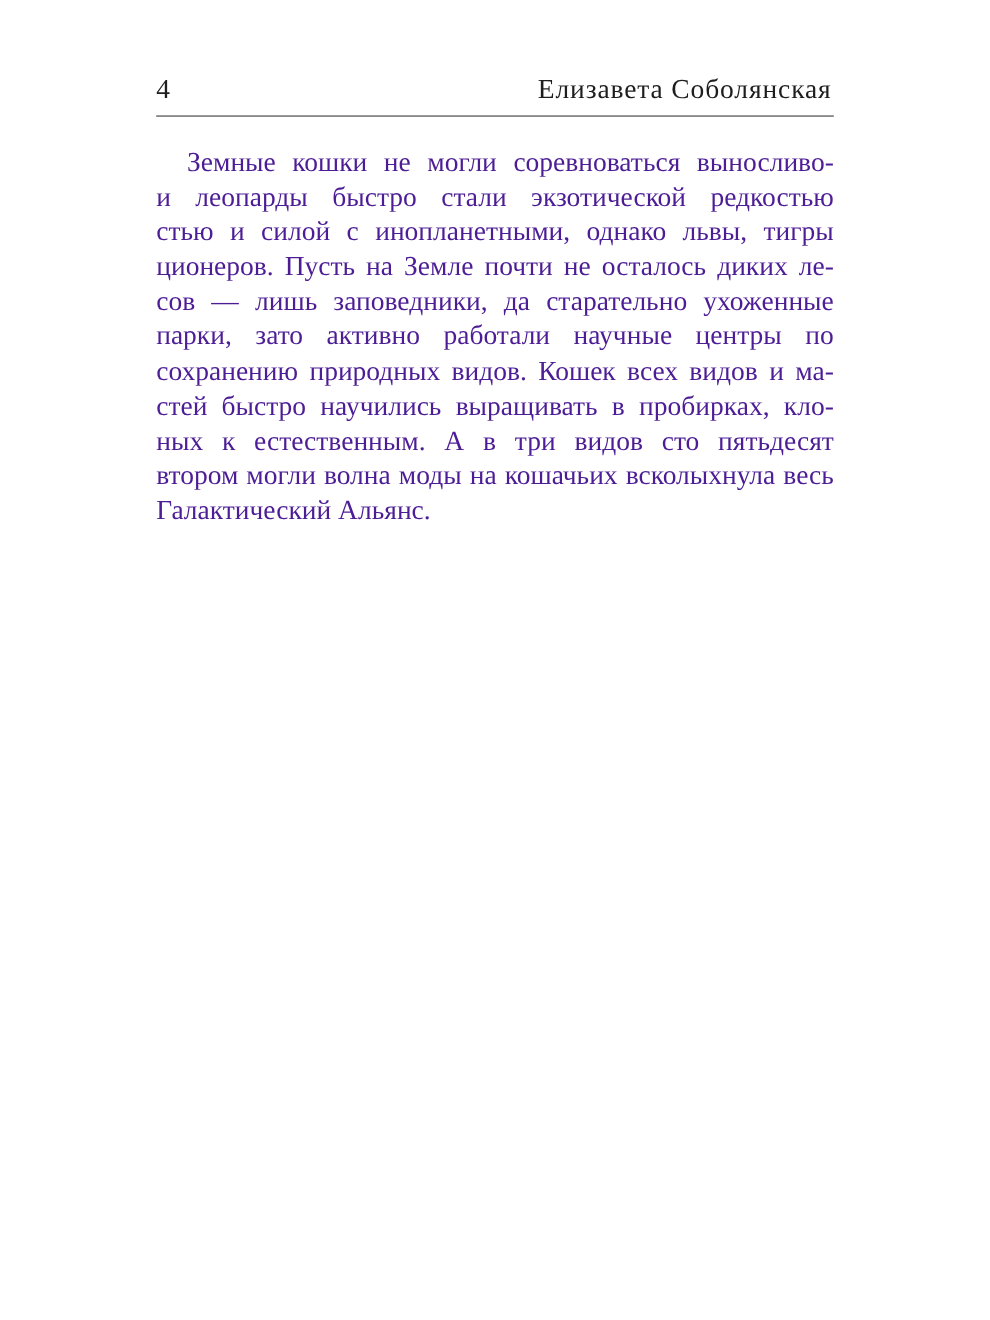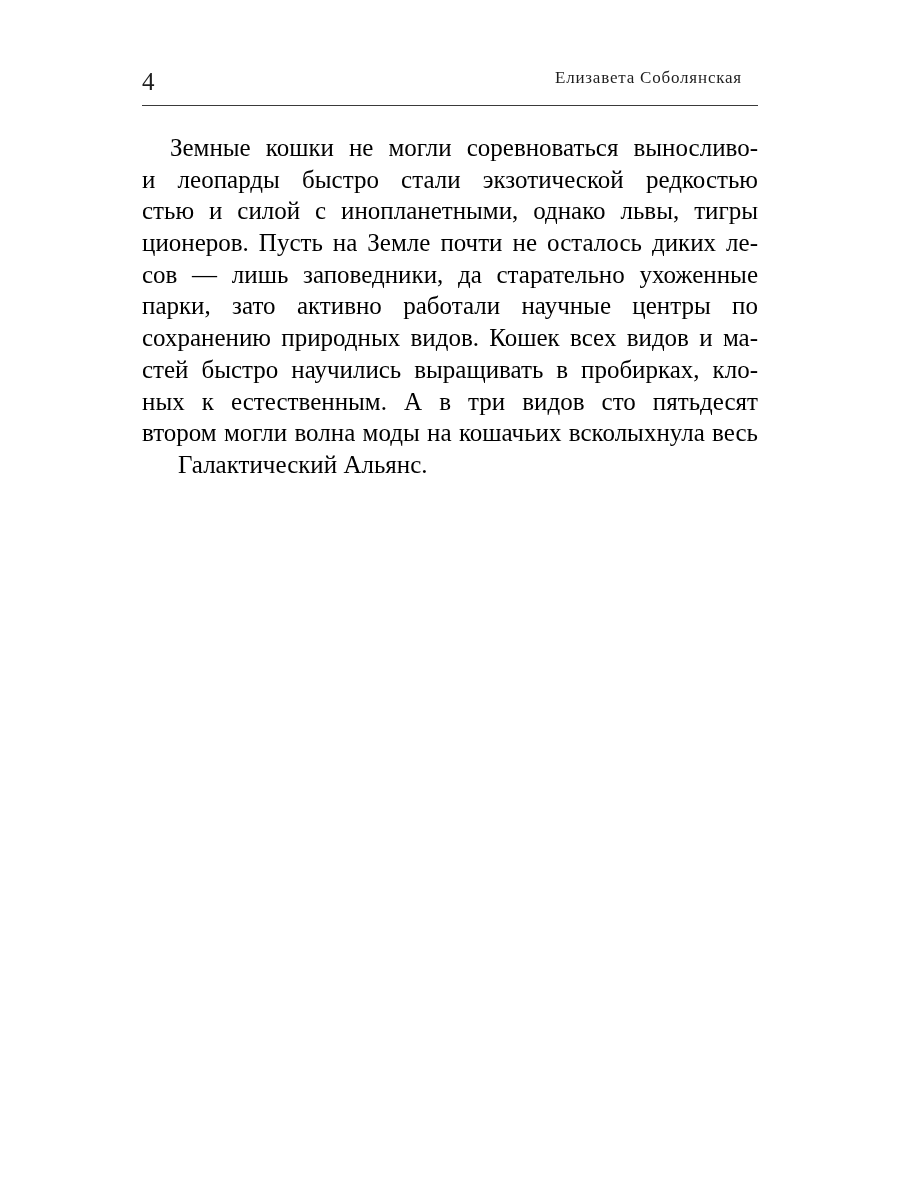--- a/index.html
+++ b/index.html
@@ -4,30 +4,30 @@
   <style>
     html, body { margin: 0; padding: 0; background: #ffffff; }
     body { width: 900px; height: 1200px; position: relative; overflow: hidden; }
     .page { position: absolute; left: 0; top: 0; width: 900px; height: 1200px; background: #fff; }
     .running-head {
       position: absolute; left: 142px; top: 66px; width: 616px; height: 36px;
       font-family: "Liberation Serif", "DejaVu Serif", serif;
       color: #1e1e1e;
     }
     .page-number { position: absolute; left: 0; top: 2px; font-size: 25px; }
-    .author { position: absolute; right: 16px; top: 2px; font-size: 17px; letter-spacing: 0.8px; }
+    .author { position: absolute; right: 2px; top: 2px; font-size: 25px; letter-spacing: 0.8px; }
     .rule { position: absolute; left: 142px; top: 105px; width: 616px; height: 0; border-top: 1.5px solid #3a3a3a; }
     .body-text {
       position: absolute; left: 142px; top: 132px; width: 616px;
       font-family: "Liberation Serif", "DejaVu Serif", serif;
-      font-size: 25px; line-height: 31.7px; color: #000000;
+      font-size: 25px; line-height: 31.7px; color: #4c1d95;
     }
     .line { display: block; white-space: nowrap; text-align: justify; text-align-last: justify; height: 31.7px; }
     .line.indent { padding-left: 28px; }
-    .line.last { text-align-last: left; margin-left: 36px; }
+    .line.last { text-align-last: left; }
   </style>
 </head>
 <body>
 
 <div class="page">
   <div class="running-head">
     <span class="page-number">4</span>
     <span class="author">Елизавета Соболянская</span>
   </div>
   <div class="rule"></div>

